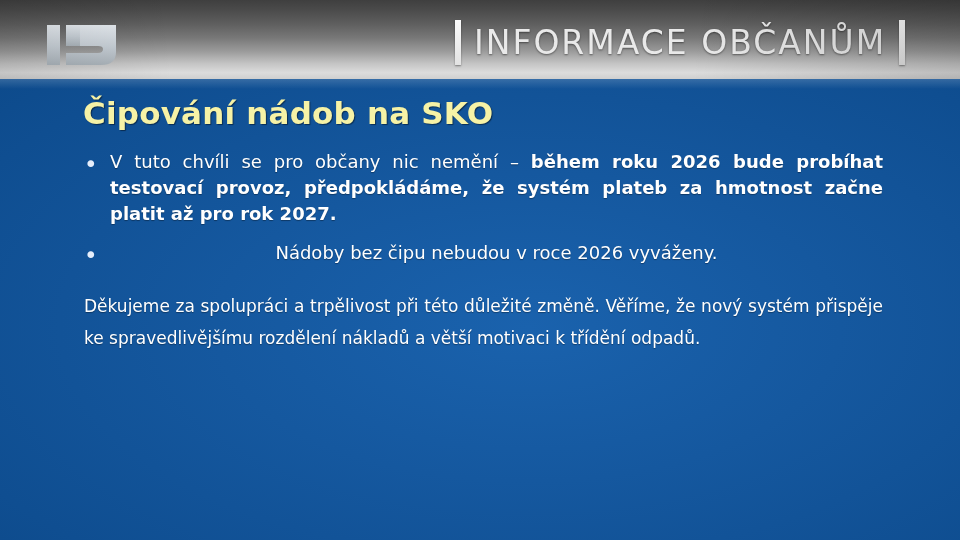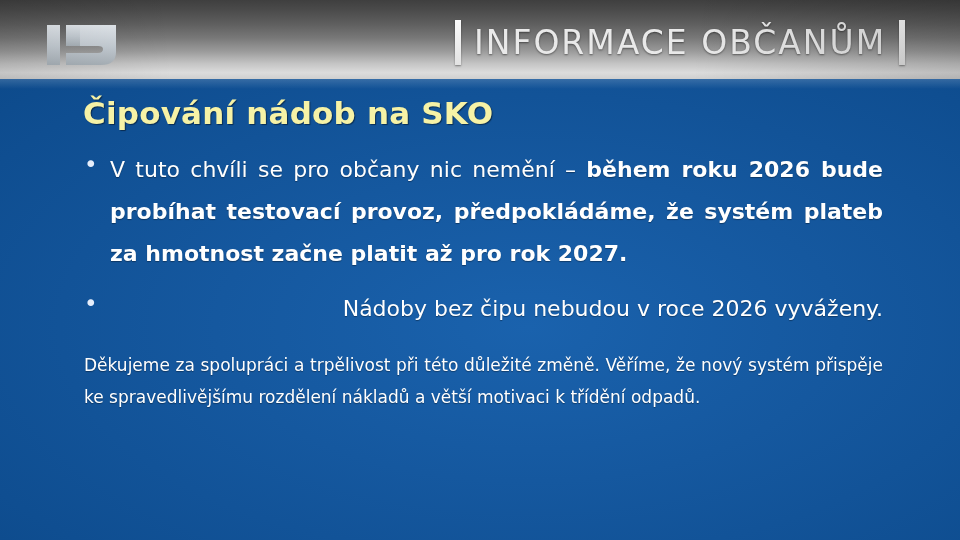--- a/index.html
+++ b/index.html
@@ -133,28 +133,28 @@
     width: 32px;
     font-size: 23px;
     line-height: 31px;
     color: #e6eefb;
     text-align: left;
     padding-left: 6px;
     box-sizing: border-box;
   }
   .bullet-text {
     flex: 1 1 auto;
-    font-size: 22px;
-    line-height: 42px;
+    font-size: 18px;
+    line-height: 26px;
     text-align: justify;
     text-justify: inter-word;
     text-shadow: 0 1px 1px rgba(0,0,0,0.35);
   }
   .bullet-text .b { font-weight: 700; }
-  .bullet-row.single .bullet-text { text-align: right; }
+  .bullet-row.single .bullet-text { text-align: center; }
 
   #para {
     margin-top: 20px;
     padding-left: 6px;
     font-size: 17px;
     line-height: 31.5px;
     text-align: justify;
     text-justify: inter-word;
     text-shadow: 0 1px 1px rgba(0,0,0,0.35);
   }

